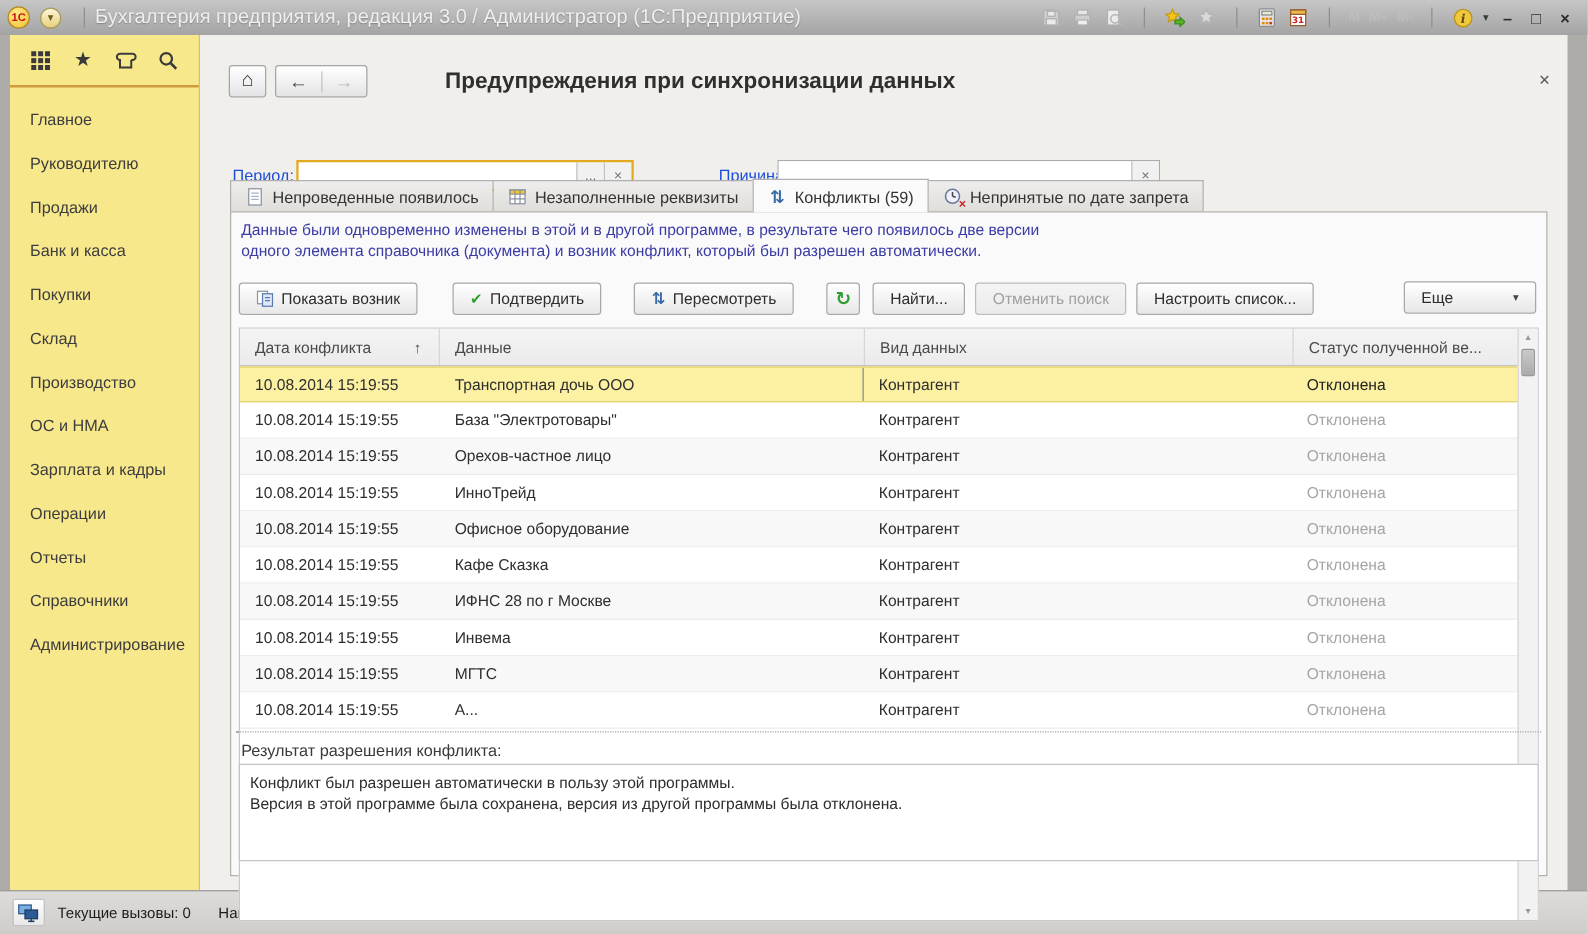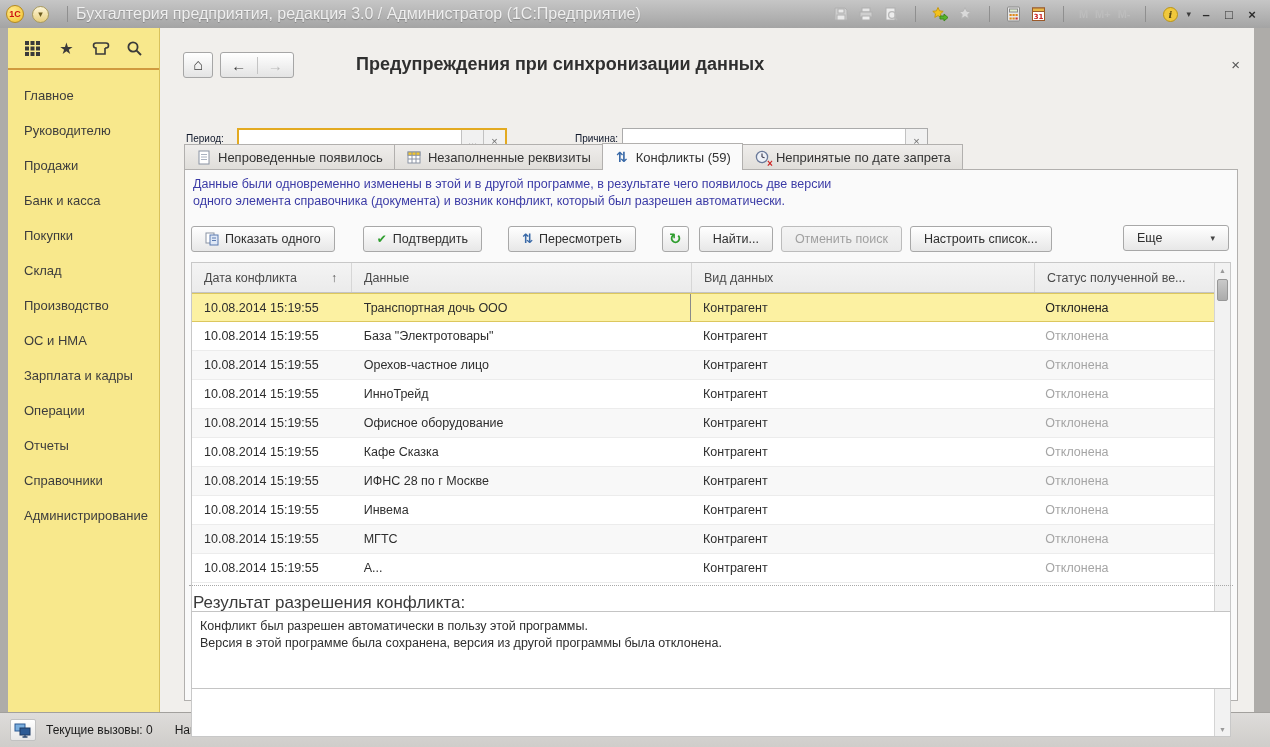--- a/index.html
+++ b/index.html
@@ -63,21 +63,21 @@
   .nav-group { position:absolute; left:60px; top:24px; width:74px; height:26px; display:flex; }
   .nav-back, .nav-fwd { flex:1; display:flex; align-items:center; justify-content:center;
     font-size:15px; font-weight:bold; }
   .nav-back { color:#3a3a3a; border-right:1px solid #c4c4c4; }
   .nav-fwd { color:#b9b9b9; }
   .page-title { position:absolute; left:196px; top:26px; font-size:18px; font-weight:bold; color:#2f2f2f; }
   .page-close { position:absolute; right:14px; top:28px; font-size:15px; color:#555; cursor:default; }
 
   
   .filters { position:absolute; left:0; top:98px; width:100%; height:30px; }
-  .f-label { position:absolute; top:7px; font-size:10px; color:#0f172a; }
+  .f-label { position:absolute; top:7px; font-size:13px; color:#1d4ed8; }
   .lbl-period { left:26px; } .lbl-reason { left:415px; }
   .field { position:absolute; top:2px; height:25px; display:flex; background:#fff; }
   .fld-period { left:77px; width:270px; border:2px solid #e3aa21; }
   .fld-reason { left:462px; width:306px; border:1px solid #ababab; }
   .field input { flex:1; border:none; outline:none; font:13px "Liberation Sans","DejaVu Sans",sans-serif;
     padding:0 6px; min-width:0; background:#fff; }
   .fld-btn { width:22px; display:flex; align-items:center; justify-content:center;
     background:#f1f1f1; border-left:1px solid #c2c2c2; color:#6f6f6f; font-size:11px; cursor:default; }
 
   
@@ -131,21 +131,21 @@
   .vscroll { position:absolute; right:0; top:0; width:16px; bottom:0;
     background:#f2f2f2; border-left:1px solid #d4d4d4; }
   .vs-up, .vs-dn { position:absolute; left:0; width:15px; height:14px; color:#9a9a9a; font-size:7px;
     display:flex; align-items:center; justify-content:center; }
   .vs-up { top:0; } .vs-dn { bottom:0; }
   .vs-thumb { position:absolute; left:2px; top:16px; width:11px; height:22px;
     background:linear-gradient(#c9c9c9,#ababab); border:1px solid #979797; border-radius:2px; }
 
   
   .result-sep { position:absolute; left:4px; right:4px; top:415px; border-top:1px dotted #a8a8a8; }
-  .result-label { position:absolute; left:8px; top:423px; font-size:17px; color:#3a3a3a; }
+  .result-label { position:absolute; left:8px; top:423px; font-size:13px; color:#3a3a3a; }
   .result-box { position:absolute; left:6px; top:441px; width:1040px; height:78px;
     background:#fff; border:1px solid #c4c4c4; padding:6px 8px; font-size:12.5px; line-height:17px; color:#2e2e2e; }
 
   
   .statusbar { position:absolute; left:0; top:712px; width:1270px; height:35px;
     background:linear-gradient(#dedcda,#cfcdca); border-top:1px solid #a2a09d;
     display:flex; align-items:center; padding:0 10px; }
   .sb-call-ico { width:26px; height:22px; background:linear-gradient(#ffffff,#e8e8e8);
     border:1px solid #c2c2c2; border-radius:2px; display:flex; align-items:center; justify-content:center; margin-right:10px; }
   .sb-text { font-size:12px; color:#1c1c1c; margin-right:22px; }
@@ -372,21 +372,21 @@
       <div class="toolbar">
         <div class="btn">
           <span>
             <svg width="14" height="14" viewBox="0 0 14 14">
                 <rect x="1" y="1" width="8" height="10" fill="#fff" stroke="#8a93a3"></rect>
                 <rect x="5" y="3" width="8" height="10" fill="#dfe8f6" stroke="#5a7ab0"></rect>
                 <line x1="7" y1="6" x2="11" y2="6" stroke="#5a7ab0"></line>
                 <line x1="7" y1="8.5" x2="11" y2="8.5" stroke="#5a7ab0"></line>
               </svg>
           </span>
-          <span>Показать одного</span>
+          <span>Показать возник</span>
         </div>
         <div class="sp28"></div>
         <div class="btn">
           <span class="ico-check">✔</span>
           <span>Подтвердить</span>
         </div>
         <div class="sp26"></div>
         <div class="btn">
           <span class="ico-sync">⇅</span>
           <span>Пересмотреть</span>

